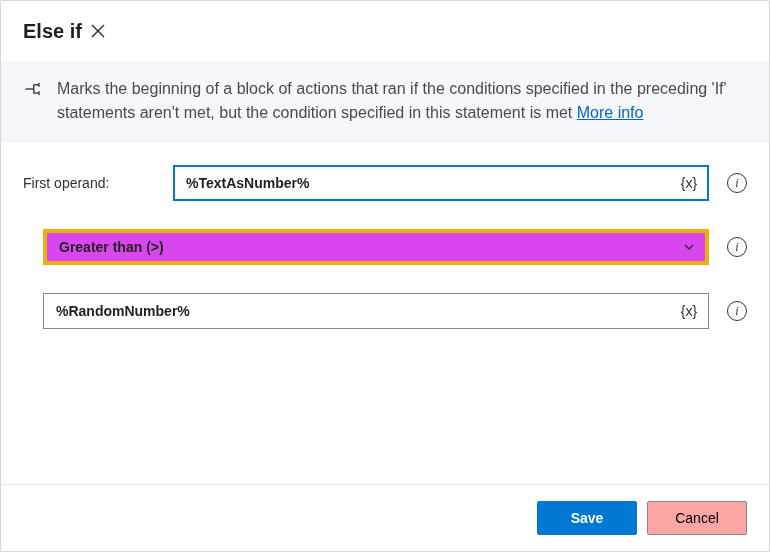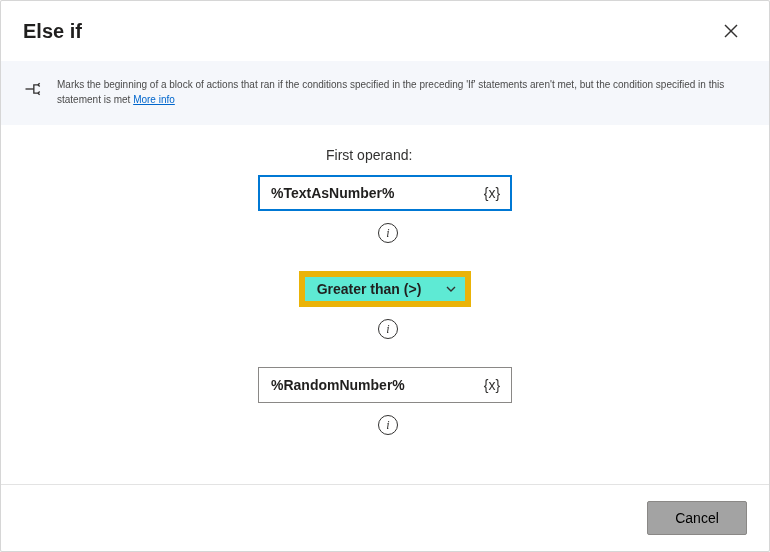--- a/index.html
+++ b/index.html
@@ -19,21 +19,21 @@
     height: 100%;
     display: flex;
     flex-direction: column;
     border: 1px solid #d6d6d6;
     border-radius: 2px;
     box-shadow: 0 1px 4px rgba(0,0,0,0.1);
   }
   .dialog-header {
     display: flex;
     align-items: center;
-    justify-content: space-between;
+    justify-content: flex-start;
     padding: 14px 22px 14px 22px;
   }
   .dialog-title {
     font-size: 20px;
     font-weight: 600;
     color: #201f1e;
   }
   .close-btn {
     width: 32px;
     height: 32px;
@@ -55,21 +55,21 @@
     align-items: flex-start;
   }
   .desc-icon {
     flex-shrink: 0;
     width: 20px;
     height: 20px;
     margin-top: 2px;
     color: #323130;
   }
   .desc-text {
-    font-size: 10px;
+    font-size: 16px;
     color: #4a4a4a;
     line-height: 1.5;
   }
   .desc-text a {
     color: #0066cc;
     text-decoration: underline;
     cursor: pointer;
   }
 
   .content {
@@ -81,33 +81,33 @@
     font-size: 18px;
     font-weight: 400;
     color: #323130;
     margin-bottom: 24px;
   }
   .param-row {
     display: flex;
     align-items: center;
     margin-bottom: 28px;
     gap: 12px;
-    flex-direction: column;
   }
   .param-label {
     width: 118px;
     flex-shrink: 0;
     font-size: 14px;
     color: #323130;
   }
   .param-field-wrap {
     position: relative;
     flex: 1;
     display: flex;
     align-items: flex-start;
+    margin-left: 20px;
   }
   .param-input {
     width: 100%;
     height: 36px;
     border: 1px solid #8a8886;
     padding: 4px 44px 4px 12px;
     font-size: 14px;
     font-family: inherit;
     font-weight: 600;
     color: #201f1e;
@@ -128,27 +128,27 @@
     align-items: center;
     justify-content: center;
     cursor: pointer;
     font-size: 14px;
     color: #323130;
     font-family: "Segoe UI", sans-serif;
   }
   .param-select {
     width: 100%;
     height: 36px;
-    border: 6px solid #eab308;
+    border: 4px solid #eab308;
     padding: 4px 44px 4px 12px;
     font-size: 14px;
     font-family: inherit;
     font-weight: 600;
     color: #201f1e;
-    background: #5eead4;
+    background: #d946ef;
     display: flex;
     align-items: center;
     cursor: pointer;
   }
   .info-btn {
     width: 20px;
     height: 20px;
     border: 1.5px solid #323130;
     border-radius: 50%;
     background: none;
@@ -168,21 +168,21 @@
     border-top: 1px solid #e3e3e3;
     padding: 16px 22px;
     display: flex;
     justify-content: flex-end;
     gap: 10px;
   }
   .btn {
     min-width: 100px;
     height: 34px;
     border: 1px solid #8a8886;
-    background: #a3a3a3;
+    background: #fca5a5;
     font-size: 14px;
     font-family: inherit;
     cursor: pointer;
     padding: 0 18px;
     border-radius: 2px;
   }
   .btn.primary {
     background: #0078d4;
     border-color: #0078d4;
     color: #fff;
@@ -246,16 +246,17 @@
       <div class="param-field-wrap">
         <input class="param-input" value="%RandomNumber%" style="">
         <span class="field-affordance">{x}</span>
       </div>
       <button class="info-btn">i</button>
     </div>
 
   </div>
 
   <div class="footer">
+    <button class="btn primary">Save</button>
     <button class="btn">Cancel</button>
   </div>
 
 </div>
 
 </body></html>

